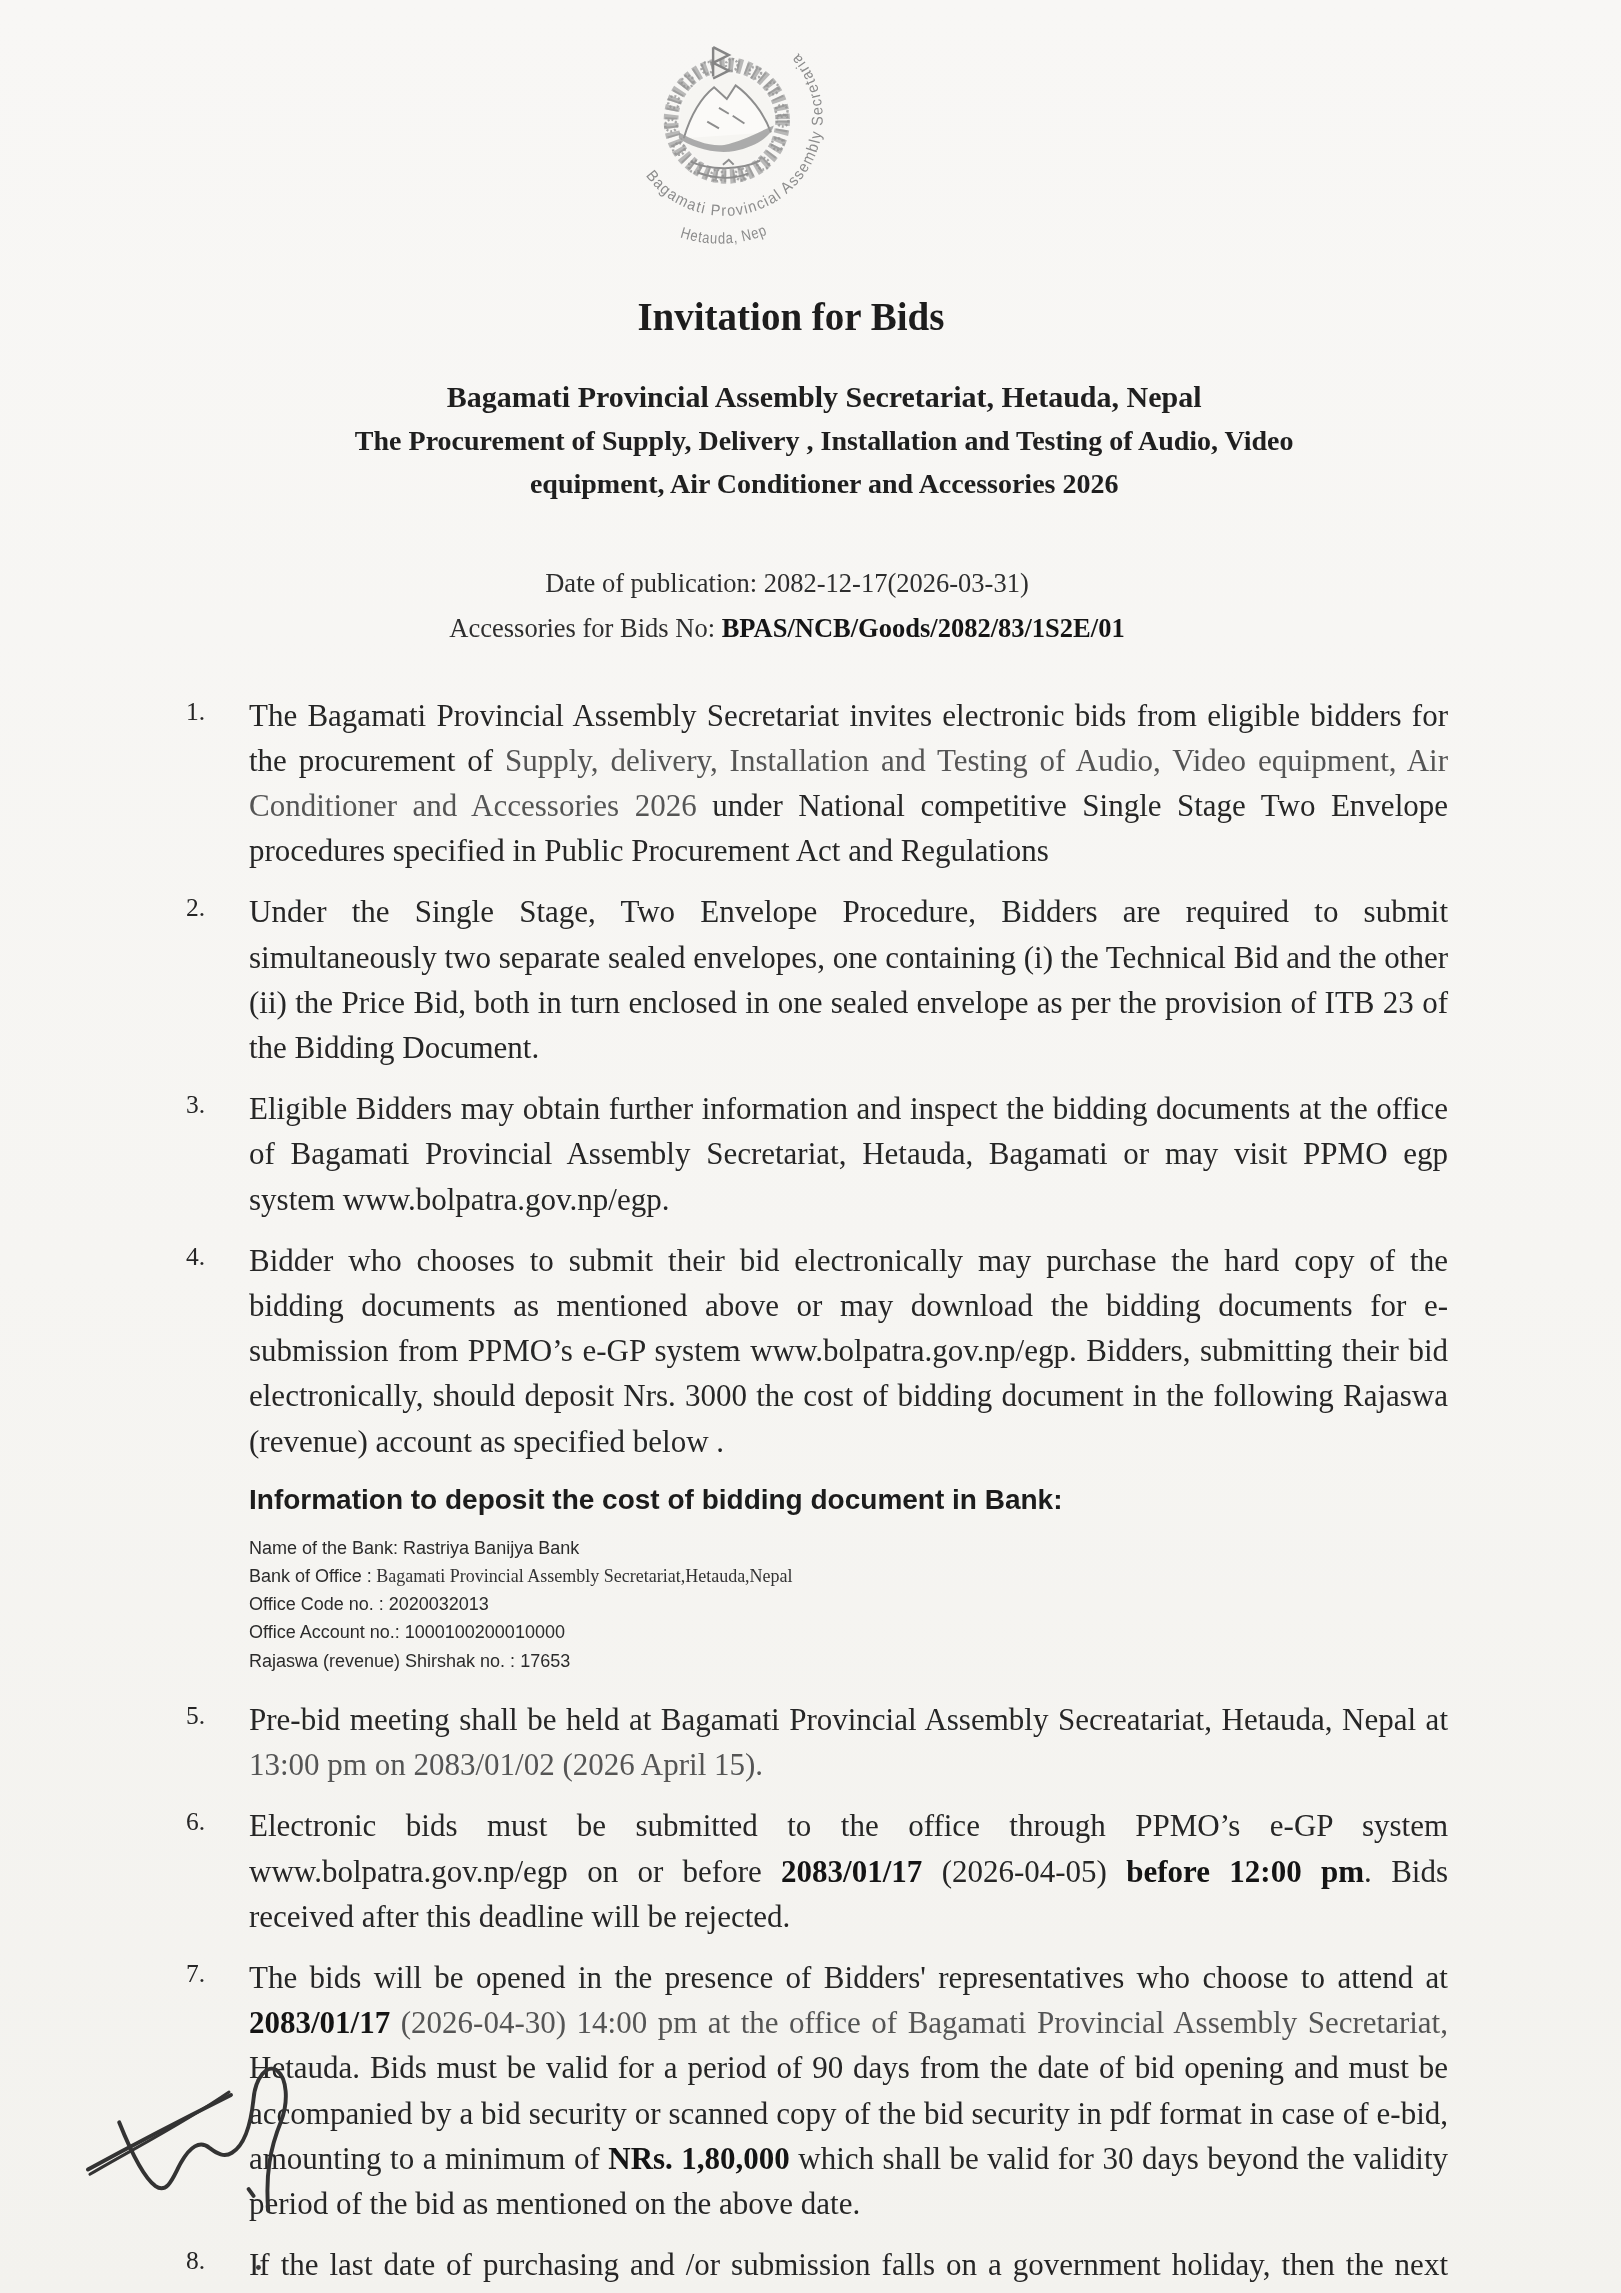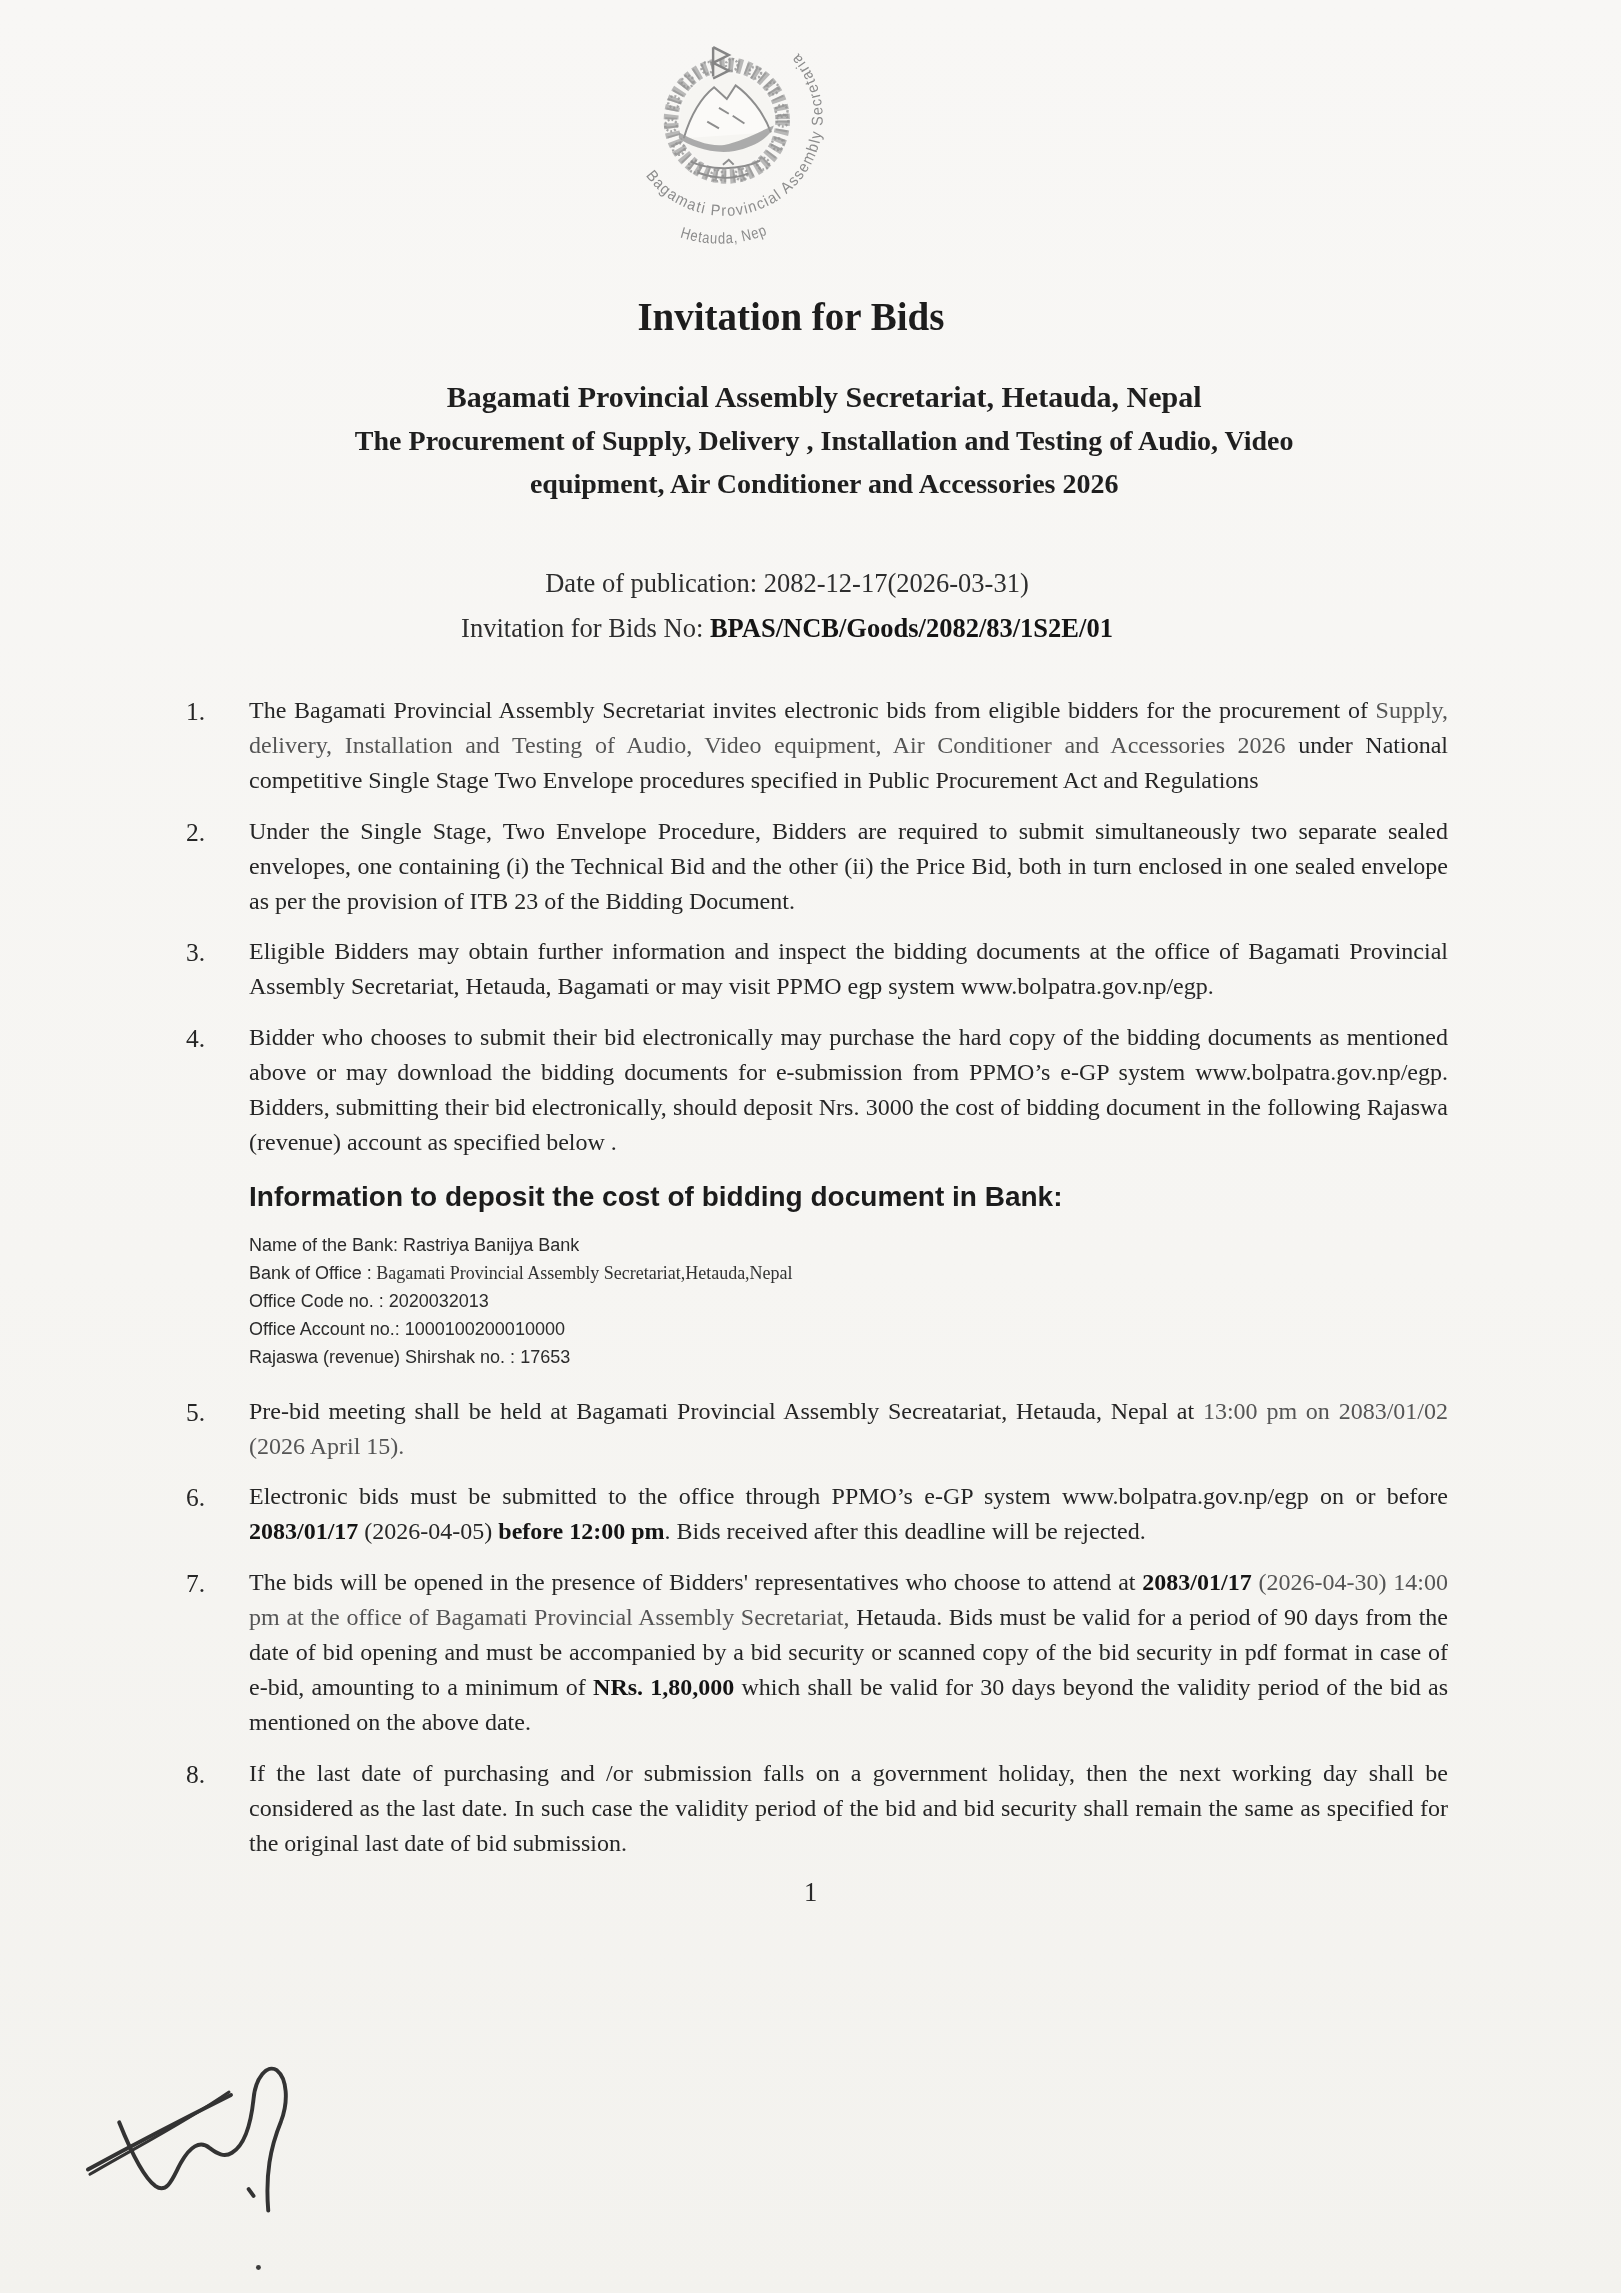--- a/index.html
+++ b/index.html
@@ -22,21 +22,21 @@
   .header-block{margin-top:33px;text-align:center;transform:translateX(13.7px);color:#1f1f1f;}
   .org-line{font-size:30px;font-weight:bold;line-height:1.5;}
   .subject-line{font-size:28px;font-weight:bold;line-height:1.55;}
   .meta-block{margin-top:55px;text-align:center;transform:translateX(-23.5px);
     font-size:26.5px;line-height:1.72;color:#2e2e2e;}
   .meta-strong{font-weight:bold;color:#151515;text-align:right;}
   
   .paras{margin-top:41px;padding:0 173px 0 186px;}
   .para{display:flex;margin-bottom:15.7px;}
   .para-num{width:63px;flex:none;font-size:25.5px;line-height:1.46;color:#262626;}
-  .para-text{flex:1;text-align:justify;font-size:24px;line-height:1.46;color:#262626;}
+  .para-text{flex:1;text-align:justify;font-size:31px;line-height:1.46;color:#262626;}
   .seg-bold{font-weight:bold;color:#141414;}
   .seg-light{color:#555555;}
   .extra-gap{margin-top:11.8px;}
   
   .bank{margin:7.8px 0 23.5px 63px;font-family:"Liberation Sans","DejaVu Sans",sans-serif;}
   .bank-heading{font-size:28px;font-weight:bold;color:#1c1c1c;line-height:1.5;margin-bottom:13.7px;}
   .bank-line{font-size:18px;line-height:1.45;color:#2b2b2b;margin-bottom:2px;}
   .bank-val-serif{font-family:"Liberation Serif","DejaVu Serif",serif;color:#333;}
   
   .page-number{text-align:center;margin-top:13.7px;font-size:26.5px;color:#2a2a2a;}
@@ -99,21 +99,21 @@
 
     <div class="header-block">
       <div class="org-line">Bagamati Provincial Assembly Secretariat, Hetauda, Nepal</div>
       <div class="subject-line">The Procurement of Supply, Delivery ,  Installation and Testing  of Audio, Video</div>
       <div class="subject-line">equipment, Air Conditioner and Accessories 2026</div>
     </div>
 
     <div class="meta-block">
       <div>Date of publication: 2082-12-17(2026-03-31)</div>
       <div>
-        <span>Invitation for Bids No: </span><span class="meta-strong">BPAS/NCB/Goods/2082/83/1S2E/01</span>
+        <span>Accessories for Bids No: </span><span class="meta-strong">BPAS/NCB/Goods/2082/83/1S2E/01</span>
       </div>
     </div>
 
     <div class="paras">
 
       <div class="para">
         <div class="para-num">1.</div>
         <div class="para-text"><span>The Bagamati Provincial Assembly Secretariat invites electronic bids from eligible bidders for the procurement of </span><span class="seg-light">Supply, delivery, Installation and Testing of Audio, Video equipment, Air Conditioner and Accessories 2026</span><span> under National competitive Single Stage Two Envelope procedures specified in Public Procurement Act and Regulations</span></div>
       </div>
 

